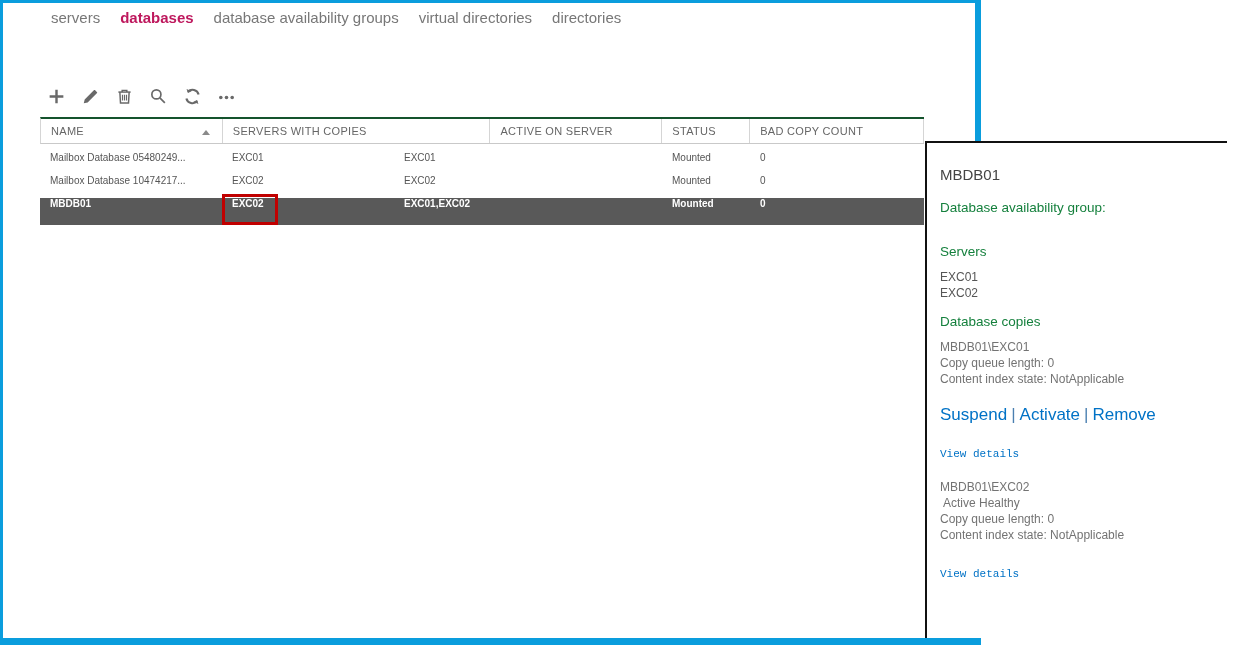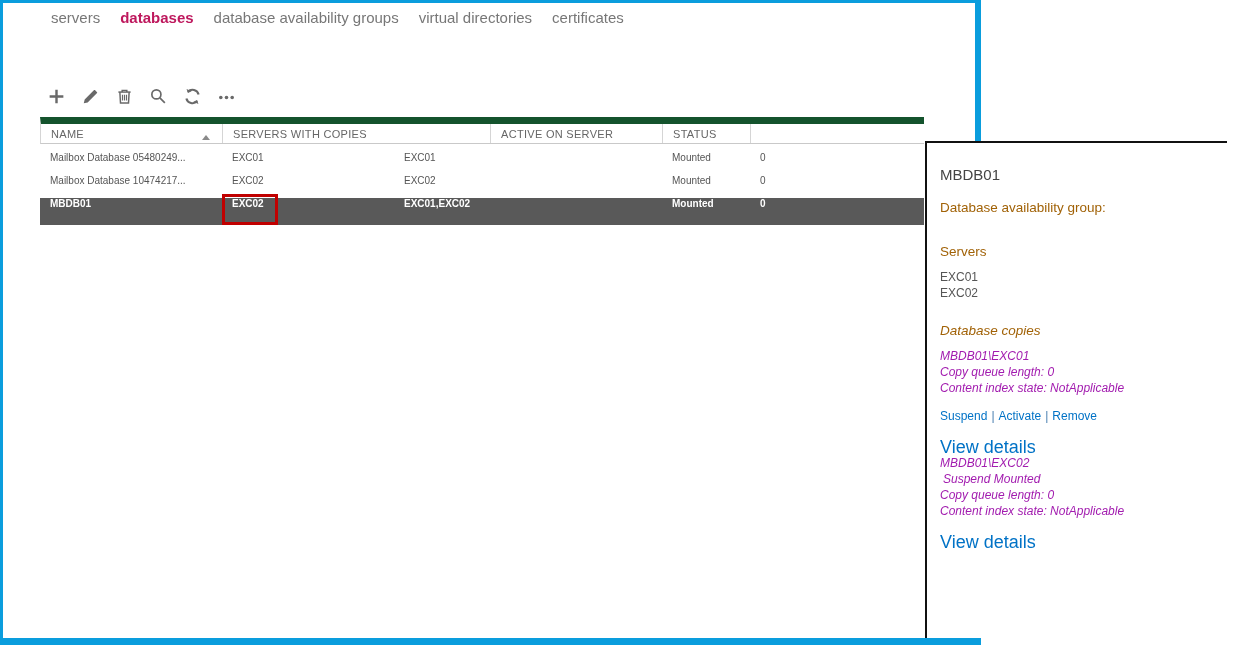--- a/index.html
+++ b/index.html
@@ -17,21 +17,21 @@
 
   
   .toolbar { position:absolute; left:41px; top:81px; display:flex; gap:9px; align-items:center; }
   .tool-btn { width:25px; height:25px; display:flex; align-items:center; justify-content:center;
               background:transparent; border:none; cursor:pointer; padding:0; }
   .tool-btn svg { display:block; }
 
   
   .table { position:absolute; left:37px; top:114px; width:884px; }
   .thead { display:flex; height:27px; align-items:center;
-           border-top:7px solid #14532d; border-bottom:1px solid #c9c9c9;
+           border-top:2px solid #14532d; border-bottom:1px solid #c9c9c9;
            border-left:1px solid #d5d5d5; background:#fff; }
   .th { height:100%; display:flex; align-items:center; padding-left:10px;
         font-size:11px; color:#666; letter-spacing:.3px;
         border-right:1px solid #d5d5d5; cursor:pointer; position:relative; }
   .c0{width:182px}.c1{width:172px}.c2{width:268px}.c3{width:88px}.c4{width:174px}
   .sort-arrow { position:absolute; right:12px; top:11px; width:0; height:0;
                 border-left:4px solid transparent; border-right:4px solid transparent;
                 border-bottom:5px solid #8a8a8a; }
   .tbody { padding-top:8px; }
   .row { display:flex; height:23px; align-items:flex-start; font-size:10px; color:#555; cursor:pointer; }
@@ -40,43 +40,43 @@
 
   
   .red-box { position:absolute; left:182px; top:77px; width:56px; height:31px;
              border:3px solid #c00000; pointer-events:none; }
 
   
   .details { position:absolute; left:922px; top:138px; width:302px; height:497px;
              background:#fff; border-top:2px solid #111; border-left:2px solid #111;
              padding:0 10px 0 13px; overflow:hidden; }
   .details .title { margin-top:22px; font-size:15px; color:#444; font-weight:400; line-height:20px; }
-  .details .label { margin-top:14px; font-size:13.5px; color:#a16207; line-height:18px; }
+  .details .label { margin-top:14px; font-size:13.5px; color:#15803d; line-height:18px; }
   .details .value { margin-top:8px; font-size:12px; color:#555; line-height:16px; }
   .details .label.servers { margin-top:26px; }
-  .details .label.copies { margin-top:21px;font-style:italic; }
-  .details .copy-block { margin-top:8px; font-size:12px; color:#a21caf; line-height:16px;font-style:italic; }
+  .details .label.copies { margin-top:12px; }
+  .details .copy-block { margin-top:8px; font-size:12px; color:#737373; line-height:16px; }
   .details .copy-block .state { padding-left:3px; }
-  .details .actions { margin-top:12px; font-size:12px; line-height:16px; color:#0072c6; }
+  .details .actions { margin-top:20px; font-size:17px; line-height:16px; color:#0072c6; }
   .details a.lnk { color:#0072c6; text-decoration:none; cursor:pointer; }
   .details .sep { color:#4a7fb0; margin:0 4px; }
-  .details .view { margin-top:15px; font-size:18px; line-height:16px; }
-  .details .copy-block.second { margin-top:0; }
+  .details .view { margin-top:23px; font-size:11px; line-height:16px;font-family:Liberation Mono, monospace; }
+  .details .copy-block.second { margin-top:17px; }
 </style>
 </head>
 <body>
 
 <div class="frame">
 
   <div class="nav">
     <span class="nav-item">servers</span>
     <span class="nav-item active">databases</span>
     <span class="nav-item">database availability groups</span>
     <span class="nav-item">virtual directories</span>
-    <span class="nav-item">certificates</span>
+    <span class="nav-item">directories</span>
   </div>
 
   <div class="toolbar">
     <button class="tool-btn">
       <span>
           <svg width="19" height="19" viewBox="0 0 18 18">
             <path d="M9 2.5v13M2.5 9h13" stroke="#696969" stroke-width="2.3" fill="none"></path>
           </svg>
         </span>
     </button>
@@ -138,20 +138,21 @@
 
   <div class="table">
     <div class="thead">
       <div class="th c0">
         <span>NAME</span>
         <span class="sort-arrow"></span>
       </div>
       <div class="th c2">SERVERS WITH COPIES</div>
       <div class="th c1">ACTIVE ON SERVER</div>
       <div class="th c3">STATUS</div>
+      <div class="th c4">BAD COPY COUNT</div>
     </div>
 
     <div class="tbody">
       <div class="row">
         <div class="td c0">Mailbox Database 05480249...</div>
         <div class="td c1">EXC01</div>
         <div class="td c2">EXC01</div>
         <div class="td c3">Mounted</div>
         <div class="td c4">0</div>
       </div>
@@ -194,21 +195,21 @@
     </div>
     <div class="actions">
       <a class="lnk">Suspend</a><span class="sep">|</span><a class="lnk">Activate</a><span class="sep">|</span><a class="lnk">Remove</a>
     </div>
     <div class="view">
       <a class="lnk">View details</a>
     </div>
 
     <div class="copy-block second">
       <div>MBDB01\EXC02</div>
-      <div class="state">Suspend Mounted</div>
+      <div class="state">Active Healthy</div>
       <div>Copy queue length: 0</div>
       <div>Content index state: NotApplicable</div>
     </div>
     <div class="view">
       <a class="lnk">View details</a>
     </div>
   </aside>
 
 </div>
 

